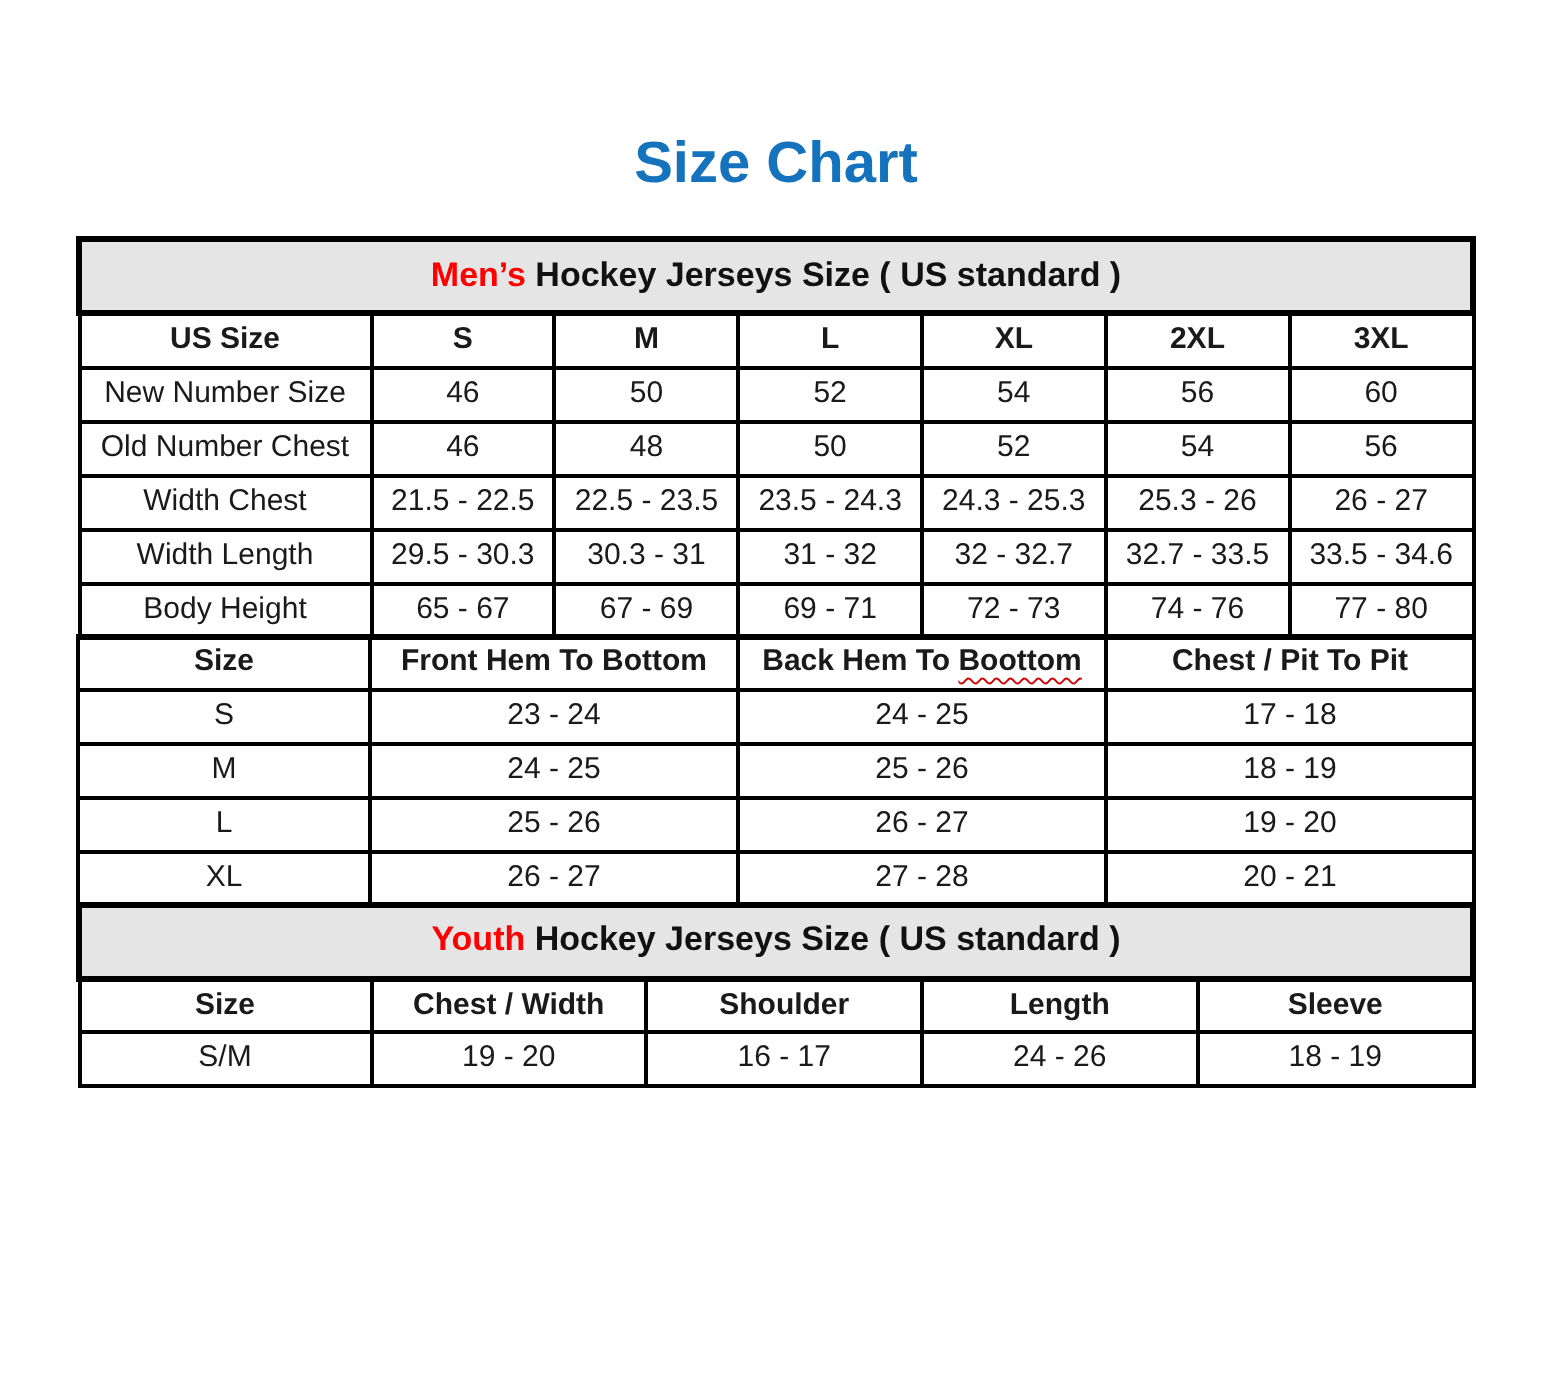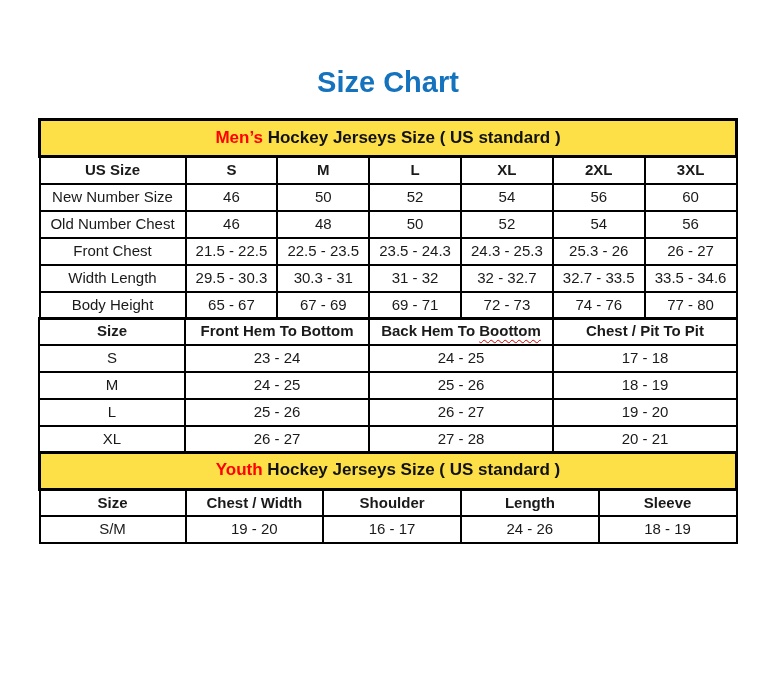--- a/index.html
+++ b/index.html
@@ -34,21 +34,21 @@
     border: 2px solid #000;
     text-align: center;
     vertical-align: middle;
     padding: 0 2px;
     font-size: 15px;
     line-height: 1.1;
     overflow: hidden;
     white-space: nowrap;
   }
   tr.section-row > th {
-    background: #fde047;
+    background: #e5e5e5;
     border: 3px solid #000;
     height: 37px;
     font-size: 17px;
     font-weight: bold;
     color: #111;
   }
   tr.col-head > th { height: 27px; font-weight: bold; }
   tbody.data-rows td { height: 27px; font-weight: normal; }
   td.row-label-plain { font-weight: normal; }
   td.row-label-bold { font-weight: bold; }
@@ -106,21 +106,21 @@
       <tr>
         <td class="row-label-plain">Old Number Chest</td>
         <td>46</td>
         <td>48</td>
         <td>50</td>
         <td>52</td>
         <td>54</td>
         <td>56</td>
       </tr>
       <tr>
-        <td class="row-label-plain">Front Chest</td>
+        <td class="row-label-plain">Width Chest</td>
         <td>21.5 - 22.5</td>
         <td>22.5 - 23.5</td>
         <td>23.5 - 24.3</td>
         <td>24.3 - 25.3</td>
         <td>25.3 - 26</td>
         <td>26 - 27</td>
       </tr>
       <tr>
         <td class="row-label-plain">Width Length</td>
         <td>29.5 - 30.3</td>

